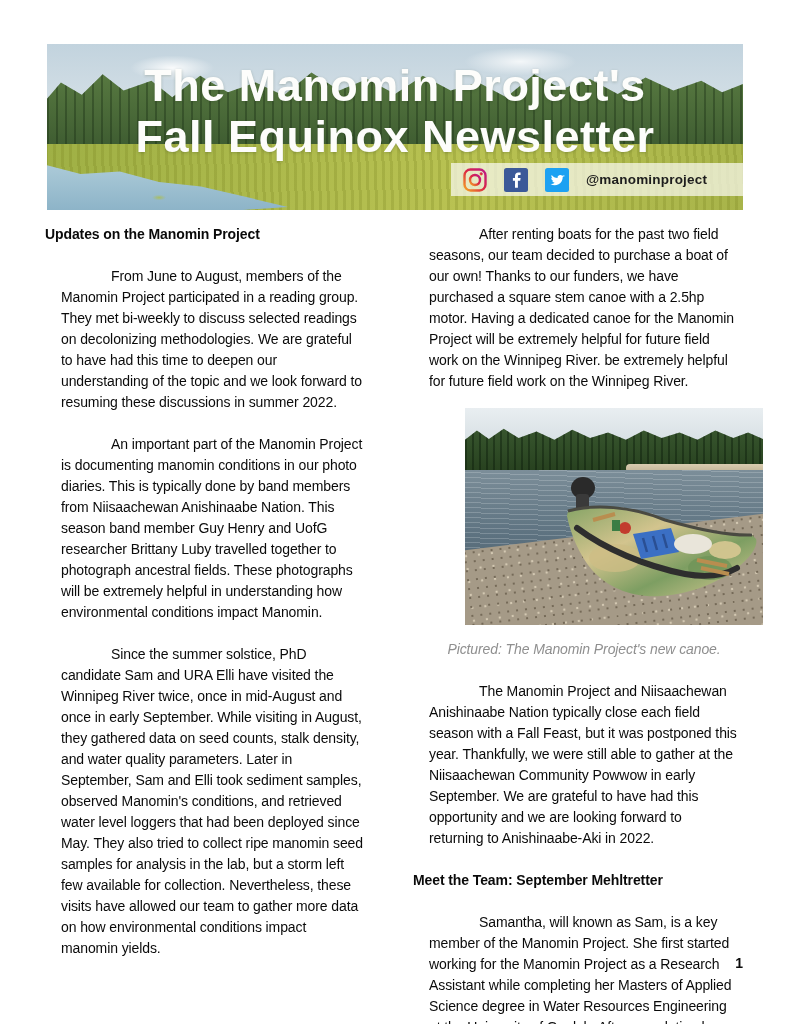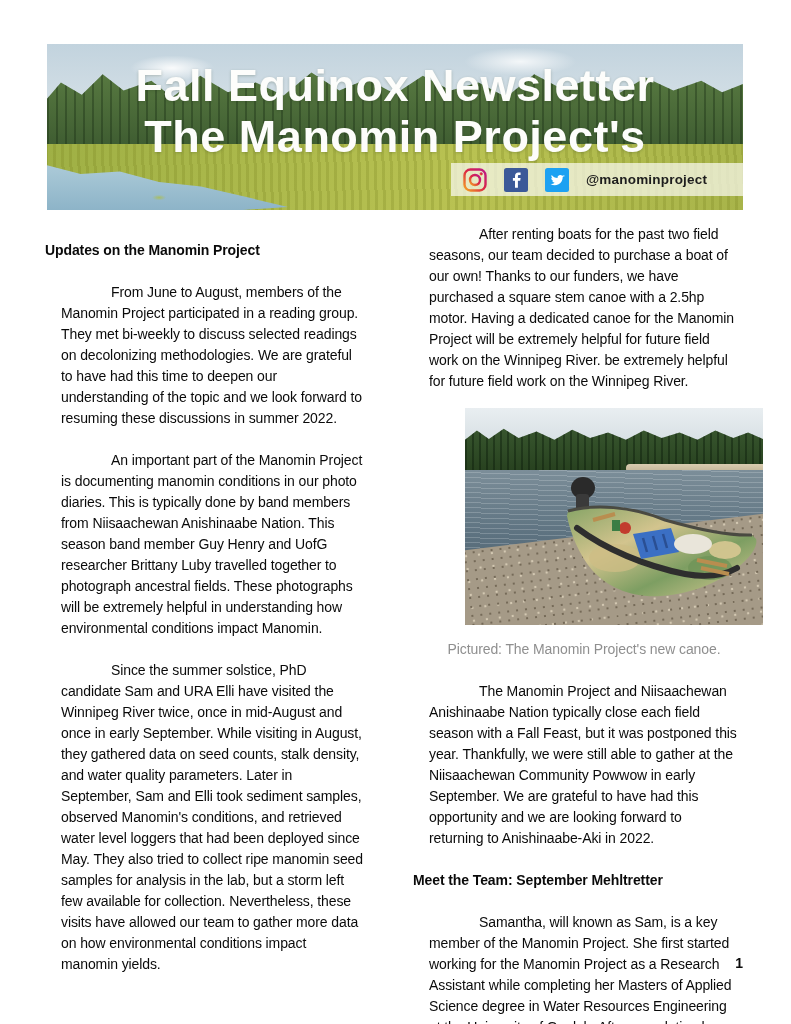--- a/index.html
+++ b/index.html
@@ -48,21 +48,21 @@
     padding-left:12px;
   }
   .social-bar svg { display:block; }
   .handle { font-weight:bold; font-size:13.5px; color:#1d1d1d; letter-spacing:.2px; }
 
   
   .col { position:absolute; top:224px; width:336px; font-size:14px; line-height:21px; letter-spacing:-.1px; }
   .col-left  { left:45px; }
   .col-right { left:413px; width:342px; }
   .col p { margin:0 16px 21px; text-indent:50px; }
-  .col h2 { font-size:14px; font-weight:bold; margin:16px 0 21px; letter-spacing:-.1px; }
+  .col h2 { font-size:14px; font-weight:bold; margin:0 0 21px; letter-spacing:-.1px; }
 
   
   .photo { position:relative; width:298px; height:217px; margin:-5px 0 14px 52px; overflow:hidden; }
   .p-sky   { position:absolute; left:0; top:0; width:100%; height:42px; background:linear-gradient(#e9eef1, #d3dde1); }
   .p-trees { position:absolute; left:0; top:18px; width:100%; height:46px;
     background:
       repeating-linear-gradient(90deg, rgba(8,24,8,.4) 0 2px, rgba(255,255,255,0) 2px 7px),
       linear-gradient(#39572f, #27411f);
     clip-path:polygon(0 30%,4% 10%,8% 28%,13% 6%,18% 26%,24% 12%,30% 30%,36% 8%,42% 26%,48% 14%,54% 30%,60% 10%,66% 26%,72% 14%,78% 30%,84% 10%,90% 26%,95% 14%,100% 28%,100% 100%,0 100%);
   }
@@ -75,37 +75,37 @@
   }
   .p-shore { position:absolute; left:-24px; bottom:-34px; width:370px; height:128px;
     transform:rotate(-7deg);
     background-color:#a59a87;
     background-image:
       radial-gradient(circle at 3px 3px, #756a58 14%, rgba(0,0,0,0) 16%),
       radial-gradient(circle at 5px 6px, #d3c8b2 13%, rgba(0,0,0,0) 15%);
     background-size:9px 9px, 13px 13px;
   }
   .p-canoe { position:absolute; inset:0; }
-  .caption { text-align:center; text-indent:0 !important; }
+  .caption { text-align:center; text-indent:0 !important;font-style:italic; }
 
   .page-number { position:absolute; right:48px; top:955px; font-size:14px; font-weight:bold; }
 </style>
 </head>
 <body>
 
 <div class="page">
 
   <header class="banner">
     <div class="b-sky"></div>
     <div class="b-trees"></div>
     <div class="b-grass"></div>
     <div class="b-water"></div>
     <h1 class="banner-title">
+      <span>The Manomin Project's</span>
       <span>Fall Equinox Newsletter</span>
-      <span>The Manomin Project's</span>
     </h1>
     <div class="social-bar">
       <span>
         <svg width="24" height="24" viewBox="0 0 24 24">
           <defs>
             <linearGradient id="ig" x1="0" y1="1" x2="1" y2="0">
               <stop offset="0" stop-color="#f5a623"></stop>
                 <stop offset=".5" stop-color="#dc2743"></stop>
                 <stop offset="1" stop-color="#bc1888"></stop>
             </linearGradient>

